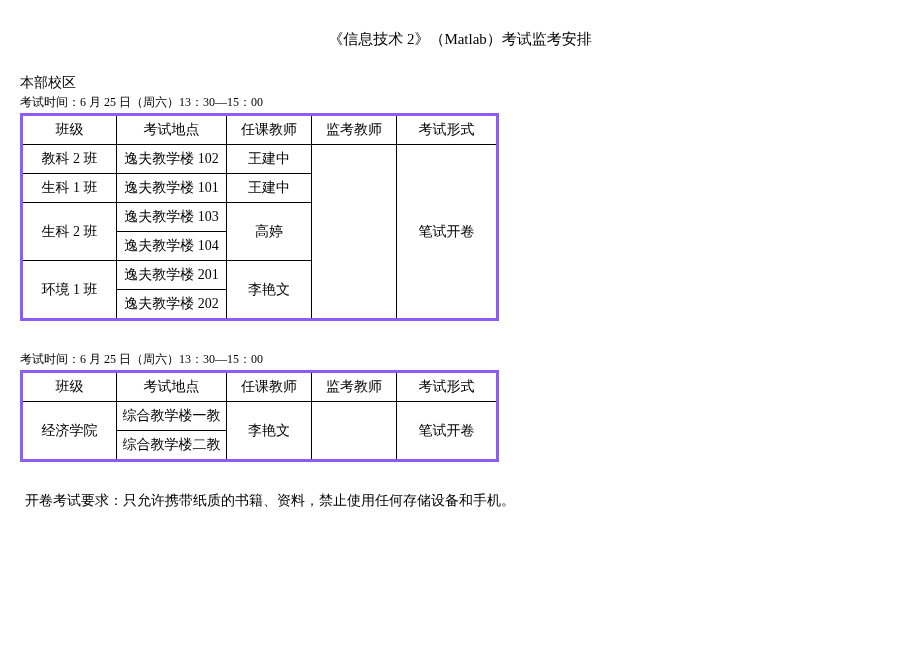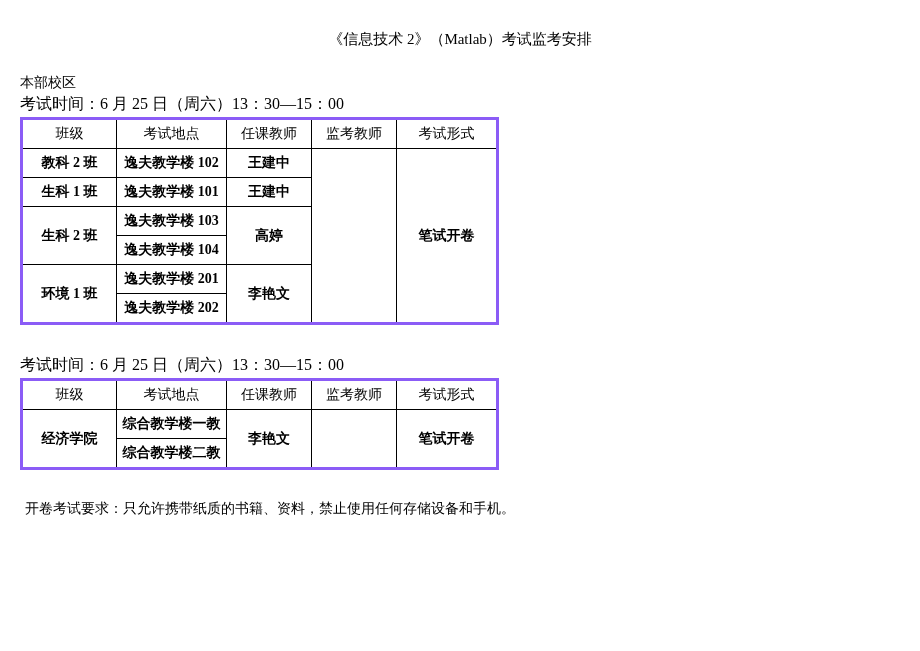--- a/index.html
+++ b/index.html
@@ -22,41 +22,40 @@
       margin-bottom: 25px;
     }
     .section {
       margin-bottom: 30px;
     }
     .campus-name {
       font-size: 14px;
       margin-bottom: 2px;
     }
     .exam-time {
-      font-size: 16px;
+      font-size: 12px;
       margin-bottom: 2px;
     }
     table {
       border-collapse: collapse;
       border: 3px solid #8b5cf6;
     }
     th, td {
       border: 1px solid #000;
       padding: 5px 4px;
       text-align: center;
       vertical-align: middle;
       font-weight: normal;
       font-size: 14px;
     }
     th {
       height: 26px;
     }
     td {
       height: 26px;
-      font-weight: bold;
     }
     .col-class { width: 95px; }
     .col-location { width: 110px; }
     .col-teacher { width: 85px; margin-left: 20px; }
     .col-proctor { width: 85px; }
     .col-format { width: 101px; }
     .footer-note {
       margin-top: 30px;
       font-size: 14px;
       padding-left: 5px;

